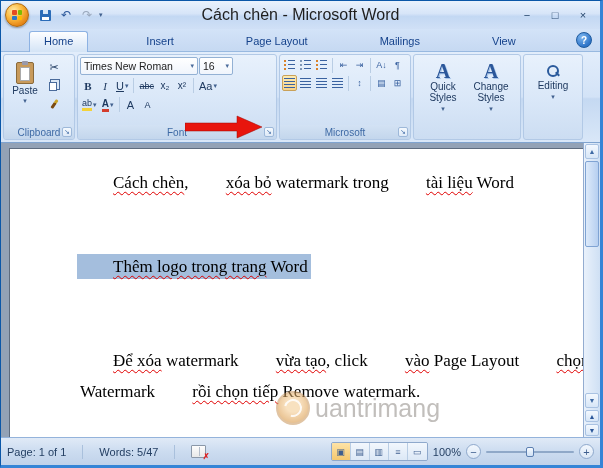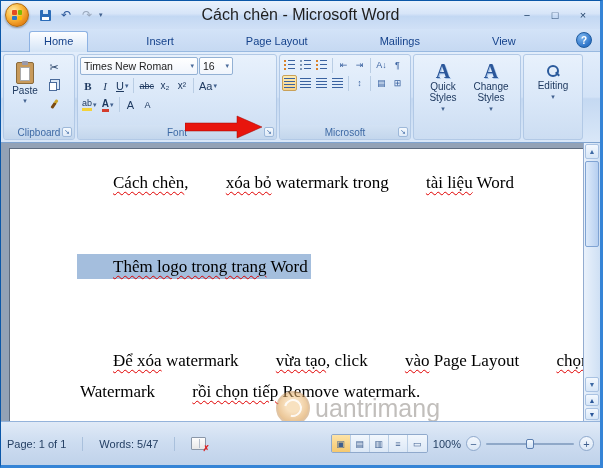--- a/index.html
+++ b/index.html
@@ -139,21 +139,21 @@
   .vscroll { flex:0 0 17px; display:flex; flex-direction:column; border-left:1px solid #93ACD0;
     background:linear-gradient(90deg,#E9F1FB,#CFE0F4); }
   .sbtn { flex:0 0 15px; margin:1px; display:flex; align-items:center; justify-content:center; font-size:7px;
     color:#3E6AA5; background:linear-gradient(#F3F8FE,#D7E6F7); border:1px solid #A9C2E2; border-radius:2px; }
   .sbtn.browse { flex:0 0 12px; color:#2B579A; }
   .track { flex:1; position:relative; margin:0 1px; }
   .thumb { position:absolute; top:1px; left:0; right:0; height:86px; border:1px solid #7FA3D3; border-radius:2px;
     background:linear-gradient(90deg,#DDEAFA,#B6CFF0); }
 
   
-  .status { flex:0 0 26px; display:flex; align-items:center; gap:16px; padding:12px 6px; font-size:11px; color:#243F63;
+  .status { flex:0 0 26px; display:flex; align-items:center; gap:16px; padding:4px 6px; font-size:11px; color:#243F63;
     background:linear-gradient(#E0EAF7,#CCDCF0 50%,#C0D2EA); border-top:1px solid #94B3DB; }
   .ssep { width:1px; height:14px; background:#A9C0DC; }
   .proof { width:15px; height:13px; position:relative; background:linear-gradient(#FDFDFD,#E8E8E8);
     border:1px solid #8A97A8; border-radius:1px; }
   .proof::before { content:""; position:absolute; left:7px; top:1px; bottom:1px; width:1px; background:#B5BECB; }
   .proof .px { position:absolute; right:-4px; bottom:-4px; color:#D22; font-size:8px; font-weight:bold; }
   .rightcluster { margin-left:auto; display:flex; align-items:center; gap:5px; }
   .viewbtns { display:flex; border:1px solid #8FA9CC; border-radius:2px; overflow:hidden; }
   .vb { width:19px; height:17px; display:flex; align-items:center; justify-content:center; font-size:9px;
     color:#3E5E8E; background:linear-gradient(#F2F7FD,#DCE8F6); border-right:1px solid #B9CDE4; }

